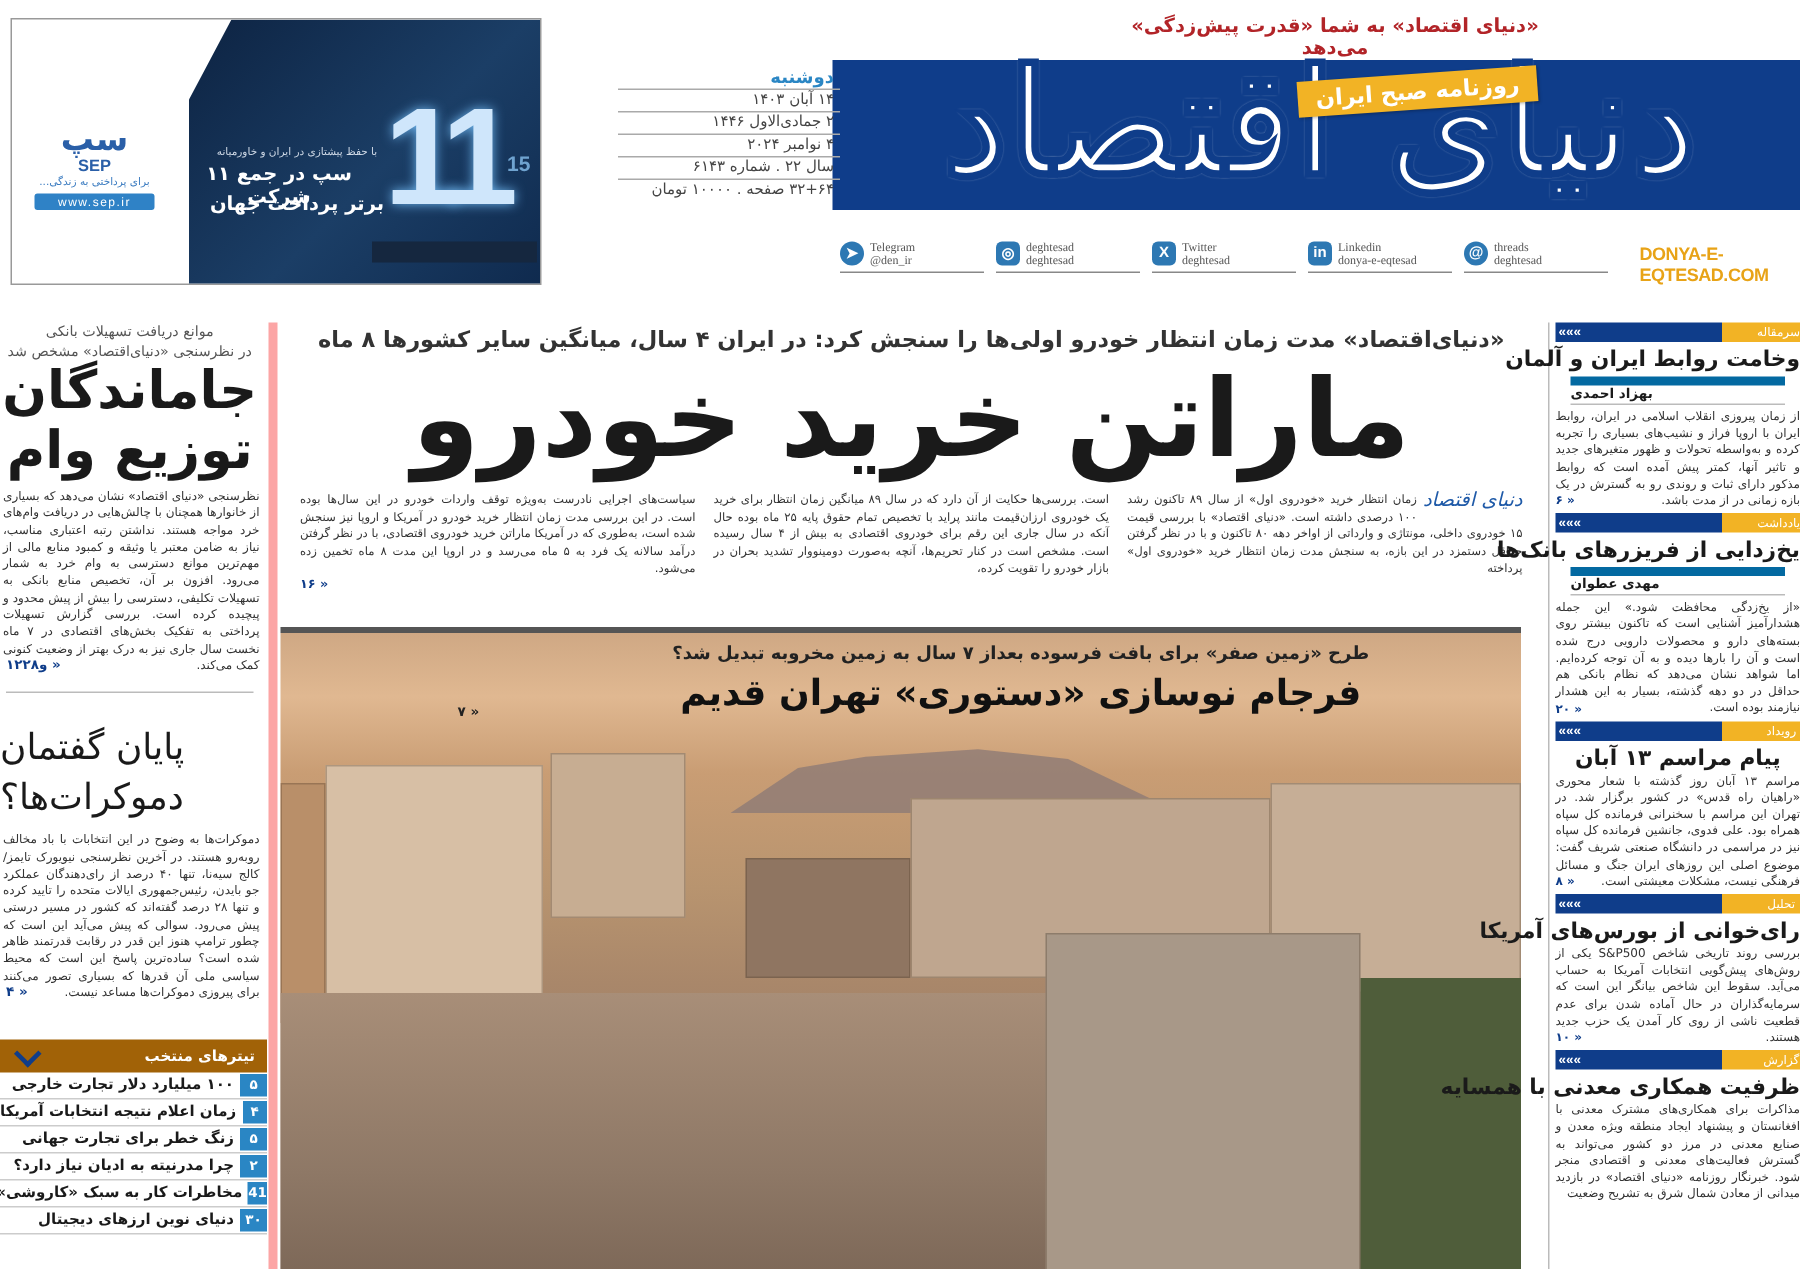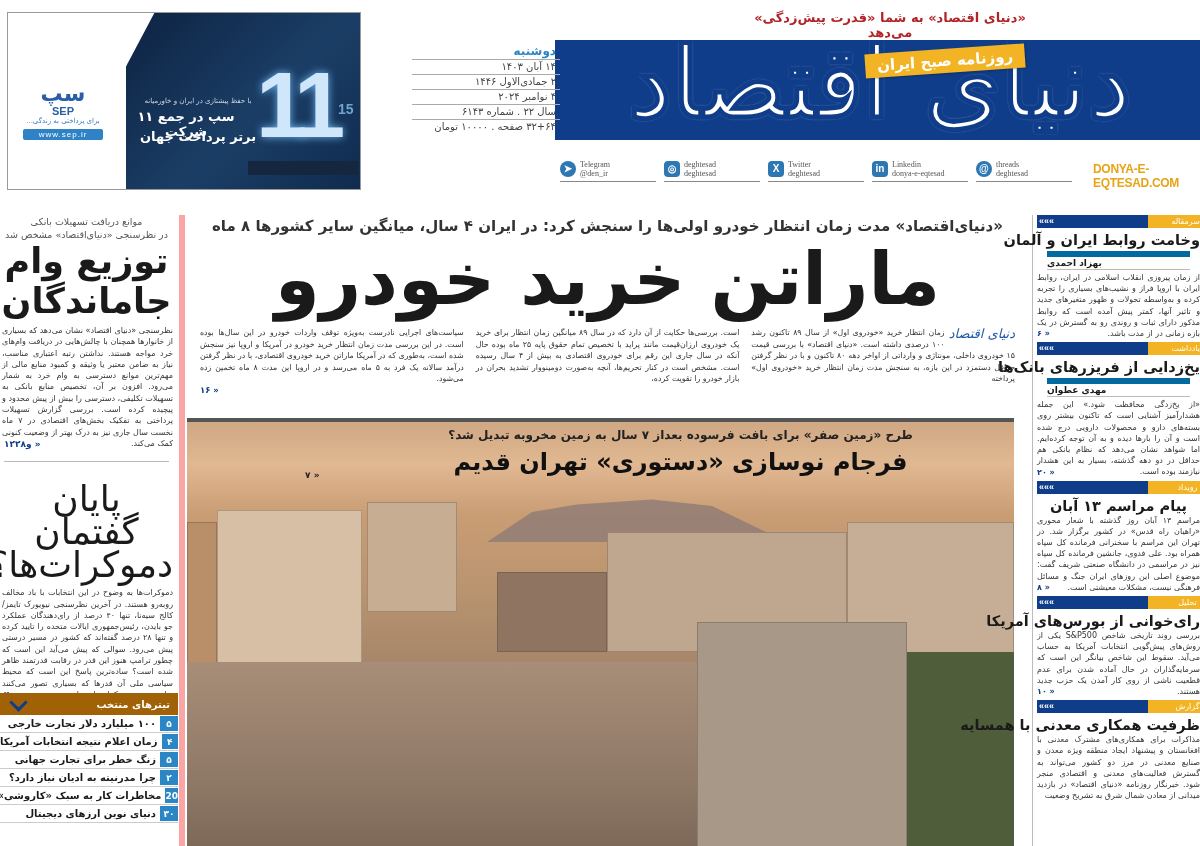--- a/index.html
+++ b/index.html
@@ -49,21 +49,21 @@
   .r-body { font-size: 8px; line-height: 11.2px; text-align: justify; color: #333; }
   .r-ref { font-size: 8px; color: #0f3d8a; font-weight: bold; direction: ltr; text-align: left; margin-top: -10px; }
   .r-block { margin-bottom: 4px; }
 
   
   .lcol { position: absolute; left: 0; top: 215px; width: 185px; height: 631px; border-right: 6px solid #fca5a5; padding-right: 6px; }
   .l-kicker { font-size: 9.5px; color: #555; text-align: center; line-height: 13px; }
   .l-headline { font-weight: bold; font-size: 35px; text-align: center; line-height: 40px; letter-spacing: -1px; }
   .l-body { font-size: 8px; line-height: 11.3px; text-align: justify; color: #333; padding-left: 2px; }
   .l-ref { font-size: 9px; color: #0f3d8a; font-weight: bold; direction: ltr; text-align: left; padding-left: 4px; margin-top: -10px; }
-  .l-head2 { font-size: 36px; text-align: center; line-height: 33px; margin-top: 20px; font-weight: normal; letter-spacing: -0.5px; }
+  .l-head2 { font-size: 24px; text-align: left; line-height: 33px; margin-top: 20px; font-weight: normal; letter-spacing: -0.5px; }
   .l-divider { border-top: 1px solid #bbb; margin: 12px 4px 0; }
   .picks { position: absolute; left: 0; top: 478px; width: 178px; }
   .picks-head { height: 22px; background: #a16207; display: flex; align-items: center; justify-content: space-between; padding: 0 8px; }
   .picks-head .t { color: #fff; font-weight: bold; font-size: 10px; }
   .picks-head .chev { width: 20px; height: 18px; position: relative; }
   .picks-head .chev::before { content: ""; position: absolute; left: 4px; top: 1px; width: 10px; height: 10px; border-right: 3px solid #0f3d8a; border-bottom: 3px solid #0f3d8a; transform: rotate(45deg); }
   .pick { display: flex; align-items: center; height: 18px; border-bottom: 1px solid #ccc; direction: rtl; }
   .pick .n { background: #2a86c4; color: #fff; font-size: 9px; width: 18px; height: 15px; display: flex; align-items: center; justify-content: center; margin-left: 4px; font-weight: bold; }
   .pick .t { font-size: 10px; font-weight: bold; white-space: nowrap; }
 
@@ -169,22 +169,22 @@
   <div class="ph-bld" style="left:510px;top:200px;width:210px;height:230px;background:#a89888;"></div>
   <div class="ph-bld" style="left:720px;top:230px;width:107px;height:200px;background:#4f5d3a;border:none;"></div>
   <div class="ph-kicker">طرح «زمین صفر» برای بافت فرسوده بعداز ۷ سال به زمین مخروبه تبدیل شد؟</div>
   <div class="ph-title">فرجام نوسازی «دستوری» تهران قدیم</div>
   <div class="ph-ref">۷ »</div>
 </section>
 
 <aside class="lcol">
   <div class="l-kicker">موانع دریافت تسهیلات بانکی</div>
   <div class="l-kicker">در نظرسنجی «دنیای‌اقتصاد» مشخص شد</div>
+  <div class="l-headline">جاماندگان</div>
   <div class="l-headline">توزیع وام</div>
-  <div class="l-headline">جاماندگان</div>
   <div class="l-body" style="margin-top:4px;">نظرسنجی «دنیای اقتصاد» نشان می‌دهد که بسیاری از خانوارها همچنان با چالش‌هایی در دریافت وام‌های خرد مواجه هستند. نداشتن رتبه اعتباری مناسب، نیاز به ضامن معتبر یا وثیقه و کمبود منابع مالی از مهم‌ترین موانع دسترسی به وام خرد به شمار می‌رود. افزون بر آن، تخصیص منابع بانکی به تسهیلات تکلیفی، دسترسی را بیش از پیش محدود و پیچیده کرده است. بررسی گزارش تسهیلات پرداختی به تفکیک بخش‌های اقتصادی در ۷ ماه نخست سال جاری نیز به درک بهتر از وضعیت کنونی کمک می‌کند.</div>
   <div class="l-ref">۱۲و۲۸ »</div>
   <div class="l-divider"></div>
   <div class="l-head2">پایان گفتمان</div>
   <div class="l-head2" style="margin-top:0;">دموکرات‌ها؟</div>
   <div class="l-body" style="margin-top:6px;">دموکرات‌ها به وضوح در این انتخابات با باد مخالف روبه‌رو هستند. در آخرین نظرسنجی نیویورک تایمز/کالج سیه‌نا، تنها ۴۰ درصد از رای‌دهندگان عملکرد جو بایدن، رئیس‌جمهوری ایالات متحده را تایید کرده و تنها ۲۸ درصد گفته‌اند که کشور در مسیر درستی پیش می‌رود. سوالی که پیش می‌آید این است که چطور ترامپ هنوز این قدر در رقابت قدرتمند ظاهر شده است؟ ساده‌ترین پاسخ این است که محیط سیاسی ملی آن قدرها که بسیاری تصور می‌کنند برای پیروزی دموکرات‌ها مساعد نیست.</div>
   <div class="l-ref">۴ »</div>
 
   <div class="picks">
     <div class="picks-head">
@@ -201,21 +201,21 @@
       </div>
     <div class="pick">
         <span class="n">۵</span>
         <span class="t">زنگ خطر برای تجارت جهانی</span>
       </div>
     <div class="pick">
         <span class="n">۲</span>
         <span class="t">چرا مدرنیته به ادیان نیاز دارد؟</span>
       </div>
     <div class="pick">
-        <span class="n">20</span>
+        <span class="n">41</span>
         <span class="t">مخاطرات کار به سبک «کاروشی»</span>
       </div>
     <div class="pick">
         <span class="n">۳۰</span>
         <span class="t">دنیای نوین ارزهای دیجیتال</span>
       </div>
   </div>
 </aside>
 
 <aside class="rcol">

